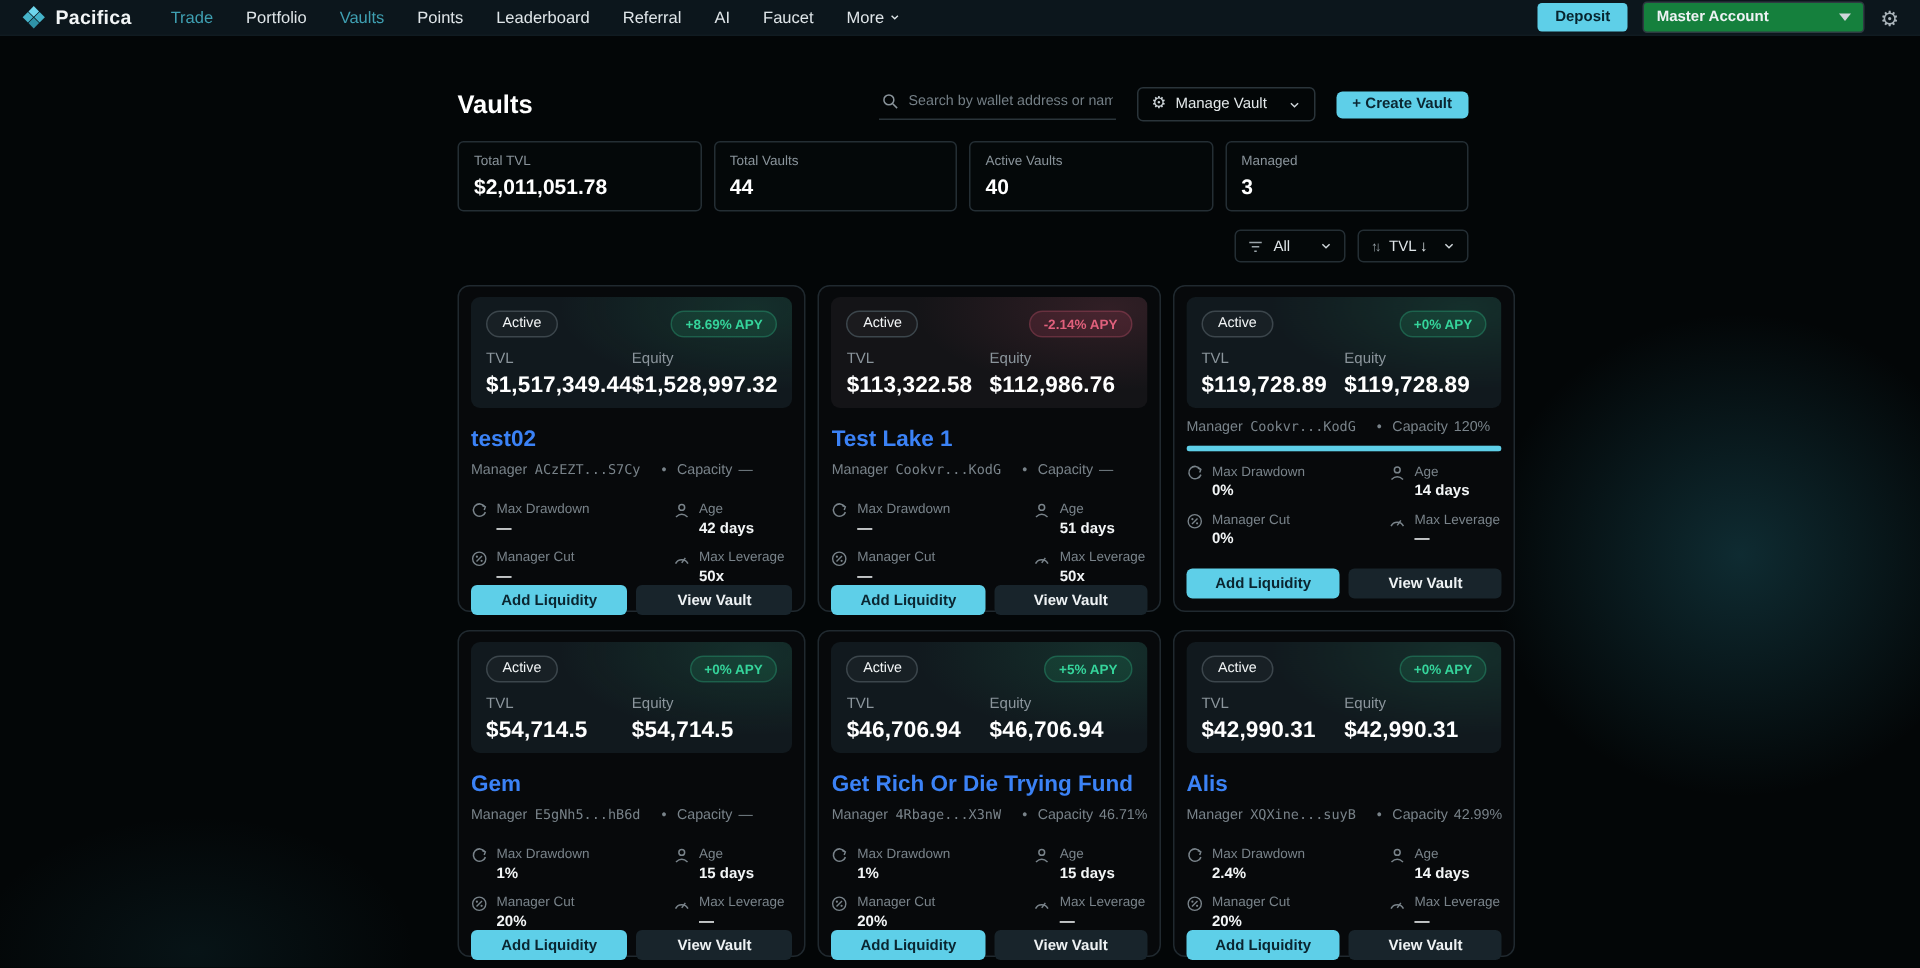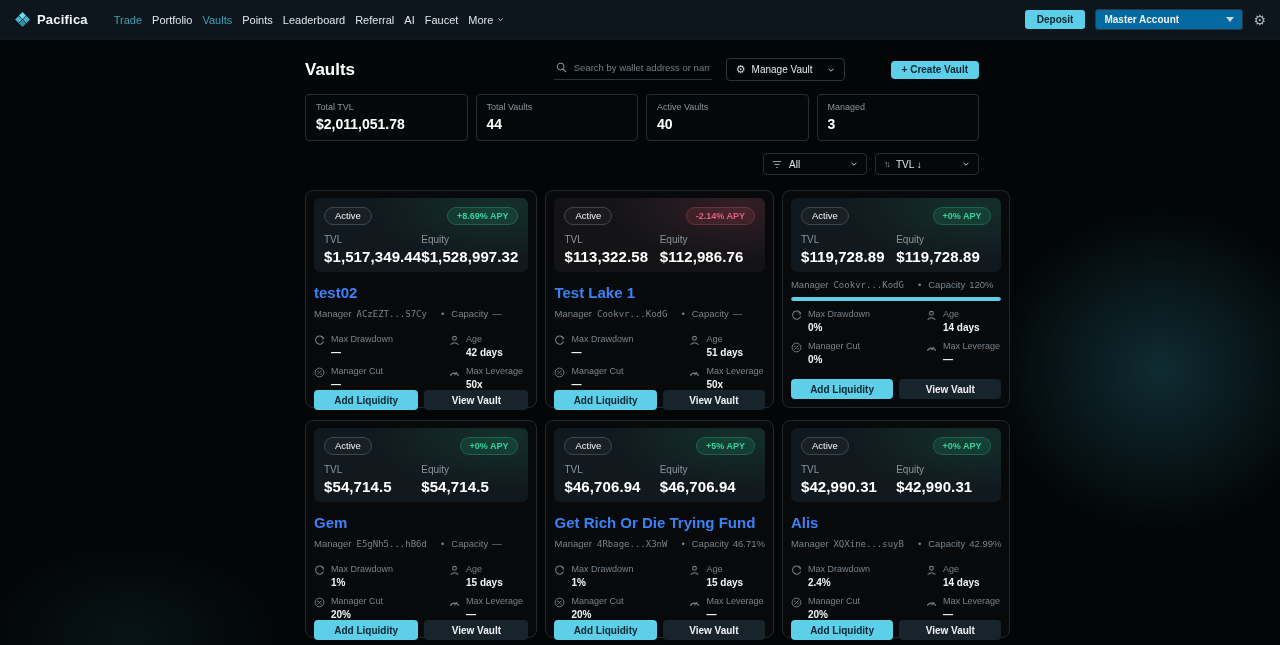--- a/index.html
+++ b/index.html
@@ -10,34 +10,34 @@
   }
   
   .glow-right { position:absolute; right:-120px; top:140px; width:480px; height:460px;
     background:radial-gradient(closest-side, rgba(45,140,160,.28), rgba(45,140,160,0) 70%);
     pointer-events:none; }
   .glow-bottom { position:absolute; left:-80px; bottom:-120px; width:420px; height:260px;
     background:radial-gradient(closest-side, rgba(45,140,160,.10), rgba(45,140,160,0) 70%);
     pointer-events:none; }
 
   
-  .topnav { position:relative; z-index:5; height:40px; background:#0c161c;
+  .topnav { position:relative; z-index:5; height:24px; background:#0c161c;
     display:flex; align-items:center; padding:0 14px; border-bottom:1px solid #101b21; }
   .brand { display:flex; align-items:center; gap:6px; margin-right:26px; cursor:pointer; }
   .brand-name { font-size:13px; font-weight:700; letter-spacing:.2px; color:#f2f5f6; }
-  .nav-items { display:flex; align-items:center; gap:10px; }
+  .nav-items { display:flex; align-items:center; gap:22px; }
   .nav-item { font-size:11px; color:#dfe5e8; cursor:pointer; display:flex; align-items:center; gap:4px; white-space:nowrap; }
   .nav-item.accent { color:#3fa0b2; }
   .nav-item .chev { display:none; width:7px; height:7px; }
   .nav-item.has-chev .chev { display:inline-block; }
   .nav-right { margin-left:auto; display:flex; align-items:center; gap:10px; }
   .btn-deposit { background:#5ecfe8; color:#07242e; border:none; border-radius:3px;
     font-family:inherit; font-size:10px; font-weight:700; padding:4px 12px; cursor:pointer; }
   .account-select { display:flex; align-items:center; width:148px; height:21px;
-    border:1px solid #2e3a41; border-radius:3px; padding:0 8px; cursor:pointer; background:#0369a1; }
+    border:1px solid #2e3a41; border-radius:3px; padding:0 8px; cursor:pointer; background:#15803d; }
   .account-select span { font-size:10px; font-weight:700; color:#eef2f4; }
   .caret-down { margin-left:auto; width:0; height:0; border-left:4px solid transparent;
     border-right:4px solid transparent; border-top:5px solid #cfd6da; }
   .gear-top { font-size:14px; color:#aab4ba; cursor:pointer; line-height:1; }
 
   
   .content { position:absolute; left:305px; top:28px; width:674px; z-index:2; }
   .page-head { margin-top:30px; display:flex; align-items:center; }
   .page-title { font-size:17px; font-weight:700; color:#fff; }
   .head-controls { margin-left:auto; display:flex; align-items:center; gap:14px; }
@@ -45,29 +45,29 @@
     border-bottom:1px solid #2a343a; padding:3px 2px 6px; }
   .searchbox svg { flex:0 0 auto; }
   .searchbox input { background:transparent; border:none; outline:none; width:100%;
     font-family:inherit; font-size:9.5px; color:#c8d0d4; }
   .searchbox input::placeholder { color:#747f86; }
   .btn-manage { display:flex; align-items:center; gap:6px; height:23px; padding:0 9px;
     background:transparent; border:1px solid #2a343a; border-radius:4px; cursor:pointer;
     color:#e3e8ea; font-family:inherit; font-size:10px; }
   .btn-manage .gear-sm { font-size:11px; color:#cfd6da; line-height:1; }
   .btn-create { height:18px; padding:0 11px; background:#5ecfe8; color:#0a2530;
-    border:none; border-radius:4px; font-family:inherit; font-size:10px; font-weight:700; cursor:pointer;margin-left:32px; }
+    border:none; border-radius:4px; font-family:inherit; font-size:10px; font-weight:700; cursor:pointer; }
 
   .stats-row { margin-top:13px; display:grid; grid-template-columns:repeat(4,1fr); gap:8px; }
   .stat-box { border:1px solid #242e34; border-radius:4px; padding:7px 10px; height:47px; background:rgba(5,9,11,.5); }
   .stat-label { font-size:9px; color:#8a949b; }
   .stat-value { font-size:14px; font-weight:600; color:#fff; margin-top:4px; }
 
   .filter-row { margin-top:12px; display:flex; justify-content:flex-end; gap:8px; }
-  .select-ctrl { display:flex; align-items:center; gap:7px; width:104px; height:22px;
+  .select-ctrl { display:flex; align-items:center; gap:7px; width:74px; height:22px;
     border:1px solid #242e34; border-radius:4px; padding:0 8px; cursor:pointer; background:rgba(5,9,11,.5); }
   .select-ctrl .sel-label { font-size:10px; color:#dfe5e8; }
   .select-ctrl .chev { margin-left:auto; }
   .sort-glyph { font-size:9px; color:#9aa4aa; letter-spacing:-2px; }
 
   
   .cards-grid { margin-top:15px; display:grid; grid-template-columns:repeat(3,1fr); gap:12px 8px; }
   .card { height:218px; background:#07090b; border:1px solid #20292f; border-radius:8px;
     padding:7px 8px 8px; display:flex; flex-direction:column; }
   .card-top { height:74px; border-radius:6px; padding:9px 10px 8px; background:#11191e; }

